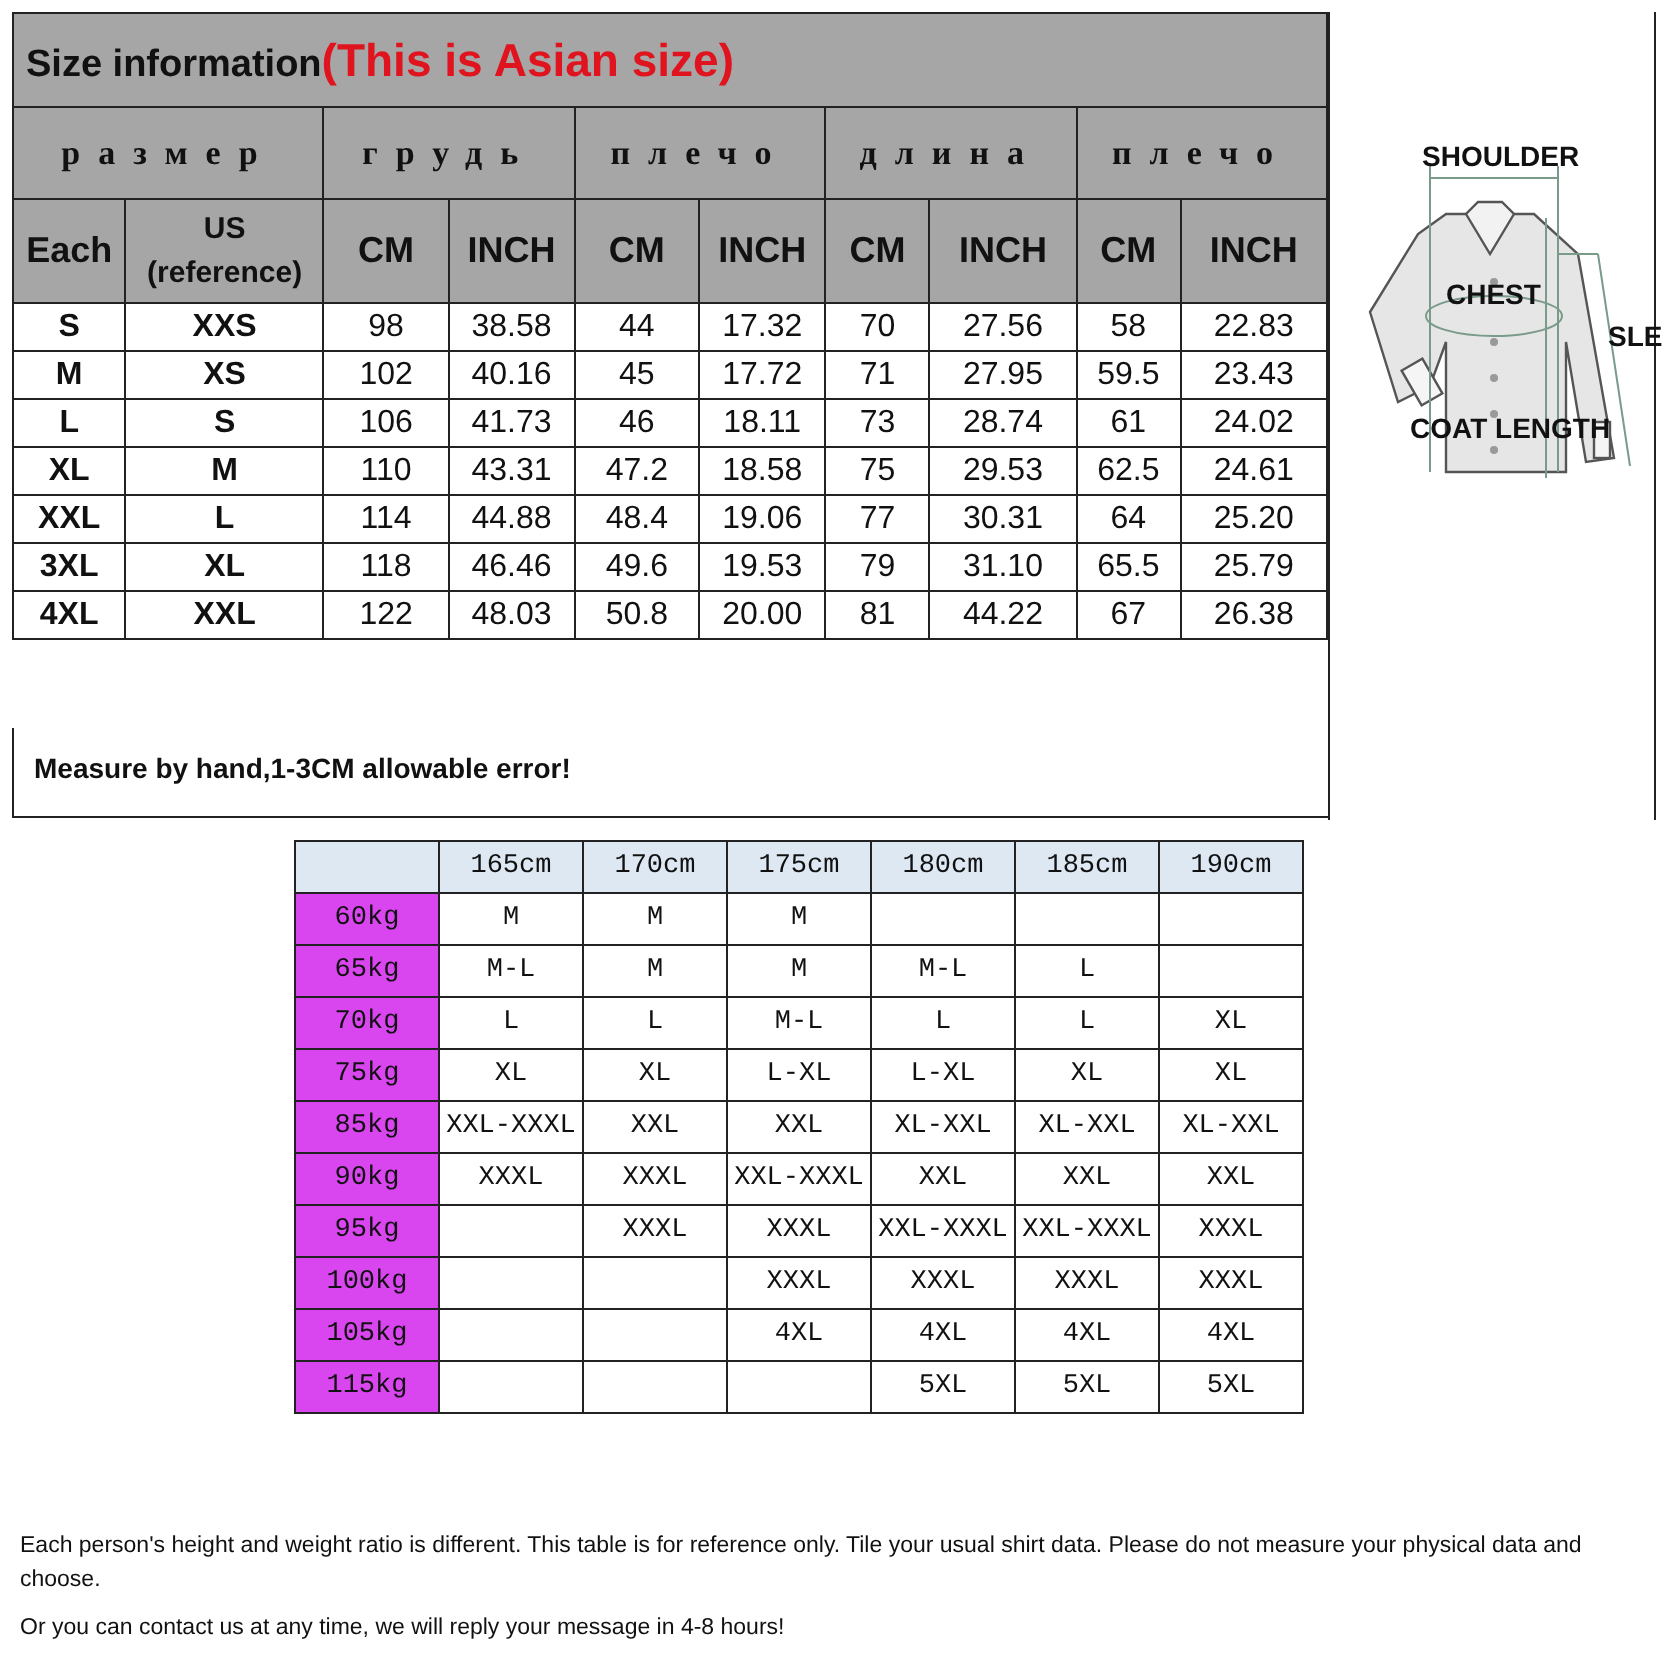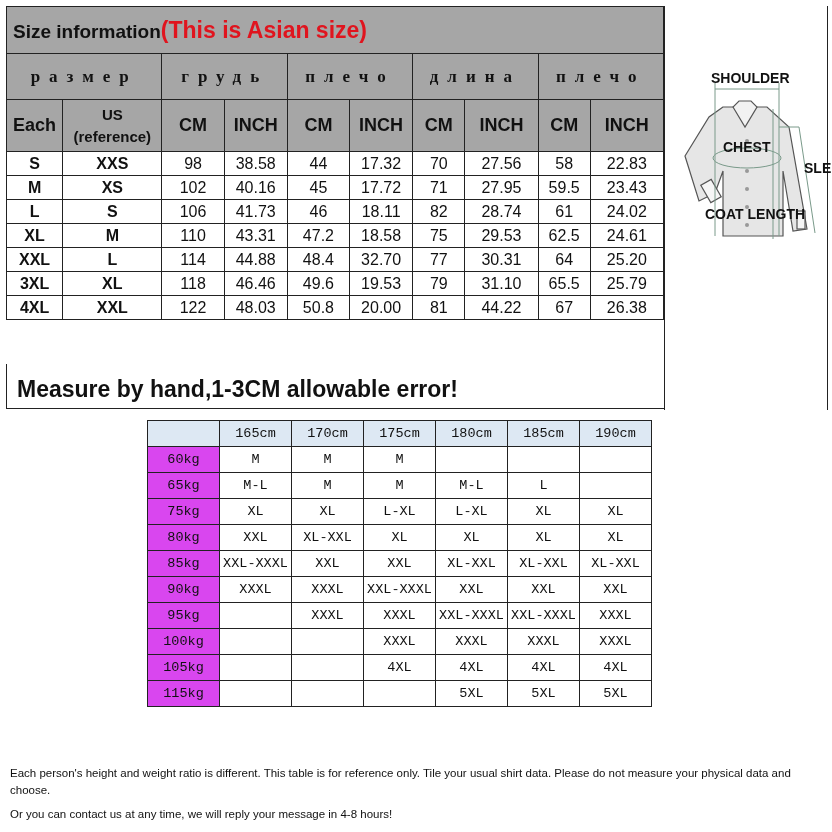--- a/index.html
+++ b/index.html
@@ -10,21 +10,21 @@
   #size-table .gray td, #size-table td.gray { background: #a6a6a6; }
   .title-cell { text-align: left !important; padding-left: 6px; height: 47px; font-size: 19px !important; font-weight: bold; }
   .title-red { color: #e0141e; font-size: 23px; }
   .ru td { height: 46px; font-family: "Liberation Serif", serif; font-weight: bold; letter-spacing: 9px; font-size: 17px !important; }
   .en td { height: 47px; font-size: 19px !important; font-weight: bold; }
   .unit td { height: 52px; font-size: 18px !important; font-weight: bold; }
   .unit td.small { font-size: 15px !important; line-height: 22px; }
   .data td { height: 24px; font-size: 16px !important; background: #fff; }
   .data td.b { font-weight: bold; }
   .note-box { position: absolute; left: 6px; top: 364px; width: 658px; height: 45px; border-left: 1px solid #222; border-bottom: 1px solid #222; background: #fff; }
-  .note-text { position: absolute; left: 10px; top: 12px; font-size: 23px; font-weight: bold; }
+  .note-text { position: absolute; left: 10px; top: 12px; font-size: 14px; font-weight: bold; }
   
   .diagram { position: absolute; left: 664px; top: 6px; width: 164px; height: 404px; border-left: 1px solid #222; border-right: 1px solid #222; background: #fff; }
   .dg-label { position: absolute; font-size: 14px; font-weight: bold; font-family: "Liberation Sans", sans-serif; }
   
   #hw-table { position: absolute; left: 147px; top: 420px; border-collapse: collapse; font-family: "Liberation Mono", monospace; }
   #hw-table td { border: 1px solid #222; width: 72px; height: 26px; text-align: center; font-size: 13.5px; }
   #hw-table td.hdr { background: #dde8f3; margin-top: 14px; }
   #hw-table td.wt { background: #d946ef; }
   .foot { position: absolute; left: 10px; font-size: 11.5px; color: #111; }
 </style>
@@ -81,21 +81,21 @@
     <td>59.5</td>
     <td>23.43</td>
   </tr>
   <tr class="data">
     <td class="b">L</td>
     <td class="b">S</td>
     <td>106</td>
     <td>41.73</td>
     <td>46</td>
     <td>18.11</td>
-    <td>82</td>
+    <td>73</td>
     <td>28.74</td>
     <td>61</td>
     <td>24.02</td>
   </tr>
   <tr class="data">
     <td class="b">XL</td>
     <td class="b">M</td>
     <td>110</td>
     <td>43.31</td>
     <td>47.2</td>
@@ -104,21 +104,21 @@
     <td>29.53</td>
     <td>62.5</td>
     <td>24.61</td>
   </tr>
   <tr class="data">
     <td class="b">XXL</td>
     <td class="b">L</td>
     <td>114</td>
     <td>44.88</td>
     <td>48.4</td>
-    <td>32.70</td>
+    <td>19.06</td>
     <td>77</td>
     <td>30.31</td>
     <td>64</td>
     <td>25.20</td>
   </tr>
   <tr class="data">
     <td class="b">3XL</td>
     <td class="b">XL</td>
     <td>118</td>
     <td>46.46</td>
@@ -202,34 +202,34 @@
   <tr>
         <td class="wt">65kg</td>
         <td>M-L</td>
         <td>M</td>
         <td>M</td>
         <td>M-L</td>
         <td>L</td>
         <td></td>
       </tr>
   <tr>
+        <td class="wt">70kg</td>
+        <td>L</td>
+        <td>L</td>
+        <td>M-L</td>
+        <td>L</td>
+        <td>L</td>
+        <td>XL</td>
+      </tr>
+  <tr>
         <td class="wt">75kg</td>
         <td>XL</td>
         <td>XL</td>
         <td>L-XL</td>
         <td>L-XL</td>
-        <td>XL</td>
-        <td>XL</td>
-      </tr>
-  <tr>
-        <td class="wt">80kg</td>
-        <td>XXL</td>
-        <td>XL-XXL</td>
-        <td>XL</td>
-        <td>XL</td>
         <td>XL</td>
         <td>XL</td>
       </tr>
   <tr>
         <td class="wt">85kg</td>
         <td>XXL-XXXL</td>
         <td>XXL</td>
         <td>XXL</td>
         <td>XL-XXL</td>
         <td>XL-XXL</td>

